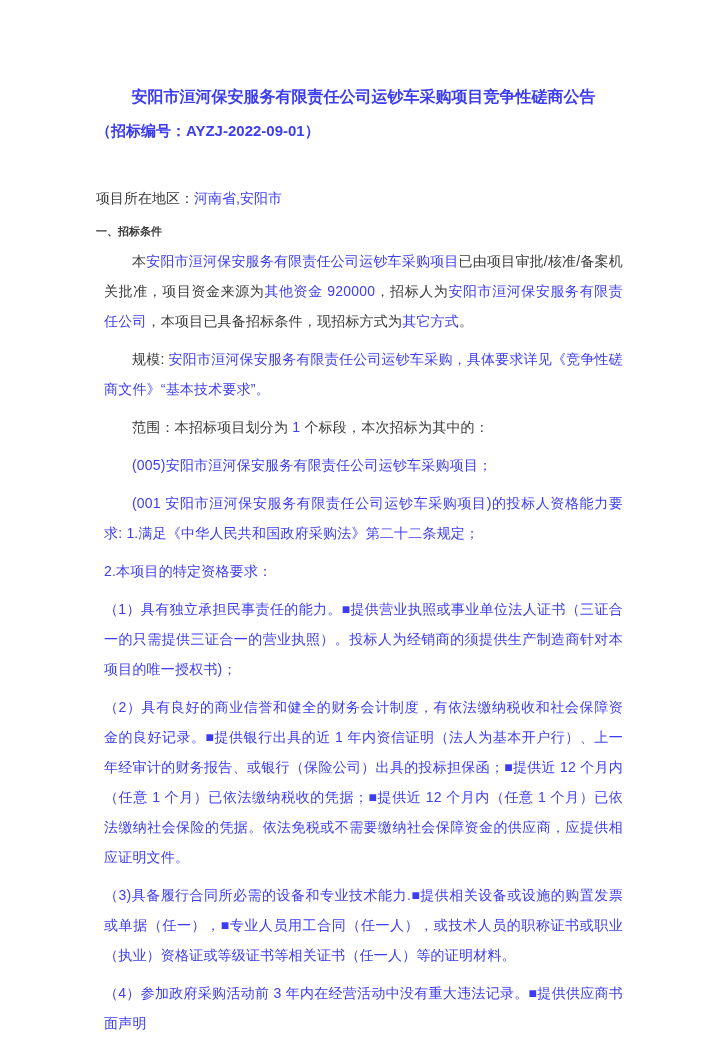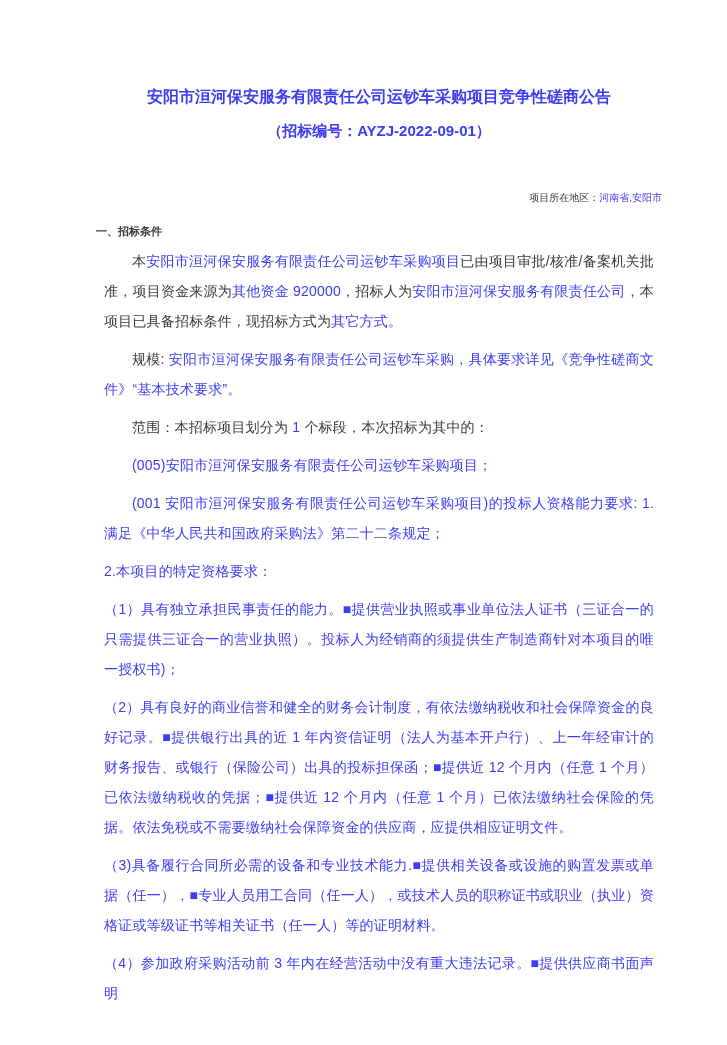--- a/index.html
+++ b/index.html
@@ -7,44 +7,42 @@
     width: 727px;
     height: 1045px;
     background: #ffffff;
     font-family: "Liberation Sans", "DejaVu Sans", sans-serif;
     overflow: hidden;
   }
   .doc {
     box-sizing: border-box;
     width: 727px;
     height: 1014px;
-    padding: 86px 65px 0 96px;
+    padding: 86px 96px 0 96px;
   }
   .doc-title {
     text-align: center;
     font-size: 16px;
     line-height: 22px;
     font-weight: 700;
     color: #3c3cf2;
     margin: 0;
   }
   .doc-subtitle {
-    text-align: center;
     font-size: 15px;
     line-height: 21px;
     font-weight: 700;
     color: #3c3cf2;
     margin: 12px 0 0 0;
   }
   .loc-line {
     margin-top: 46px;
-    font-size: 10px;
+    font-size: 14px;
     line-height: 22px;
     color: #3a3a3a;
-    text-align: right;
   }
   .sec-heading {
     font-size: 11px;
     line-height: 26px;
     font-weight: 700;
     color: #3a3a3a;
     margin: 9px 0 0 0;
   }
   .para {
     font-size: 14px;

